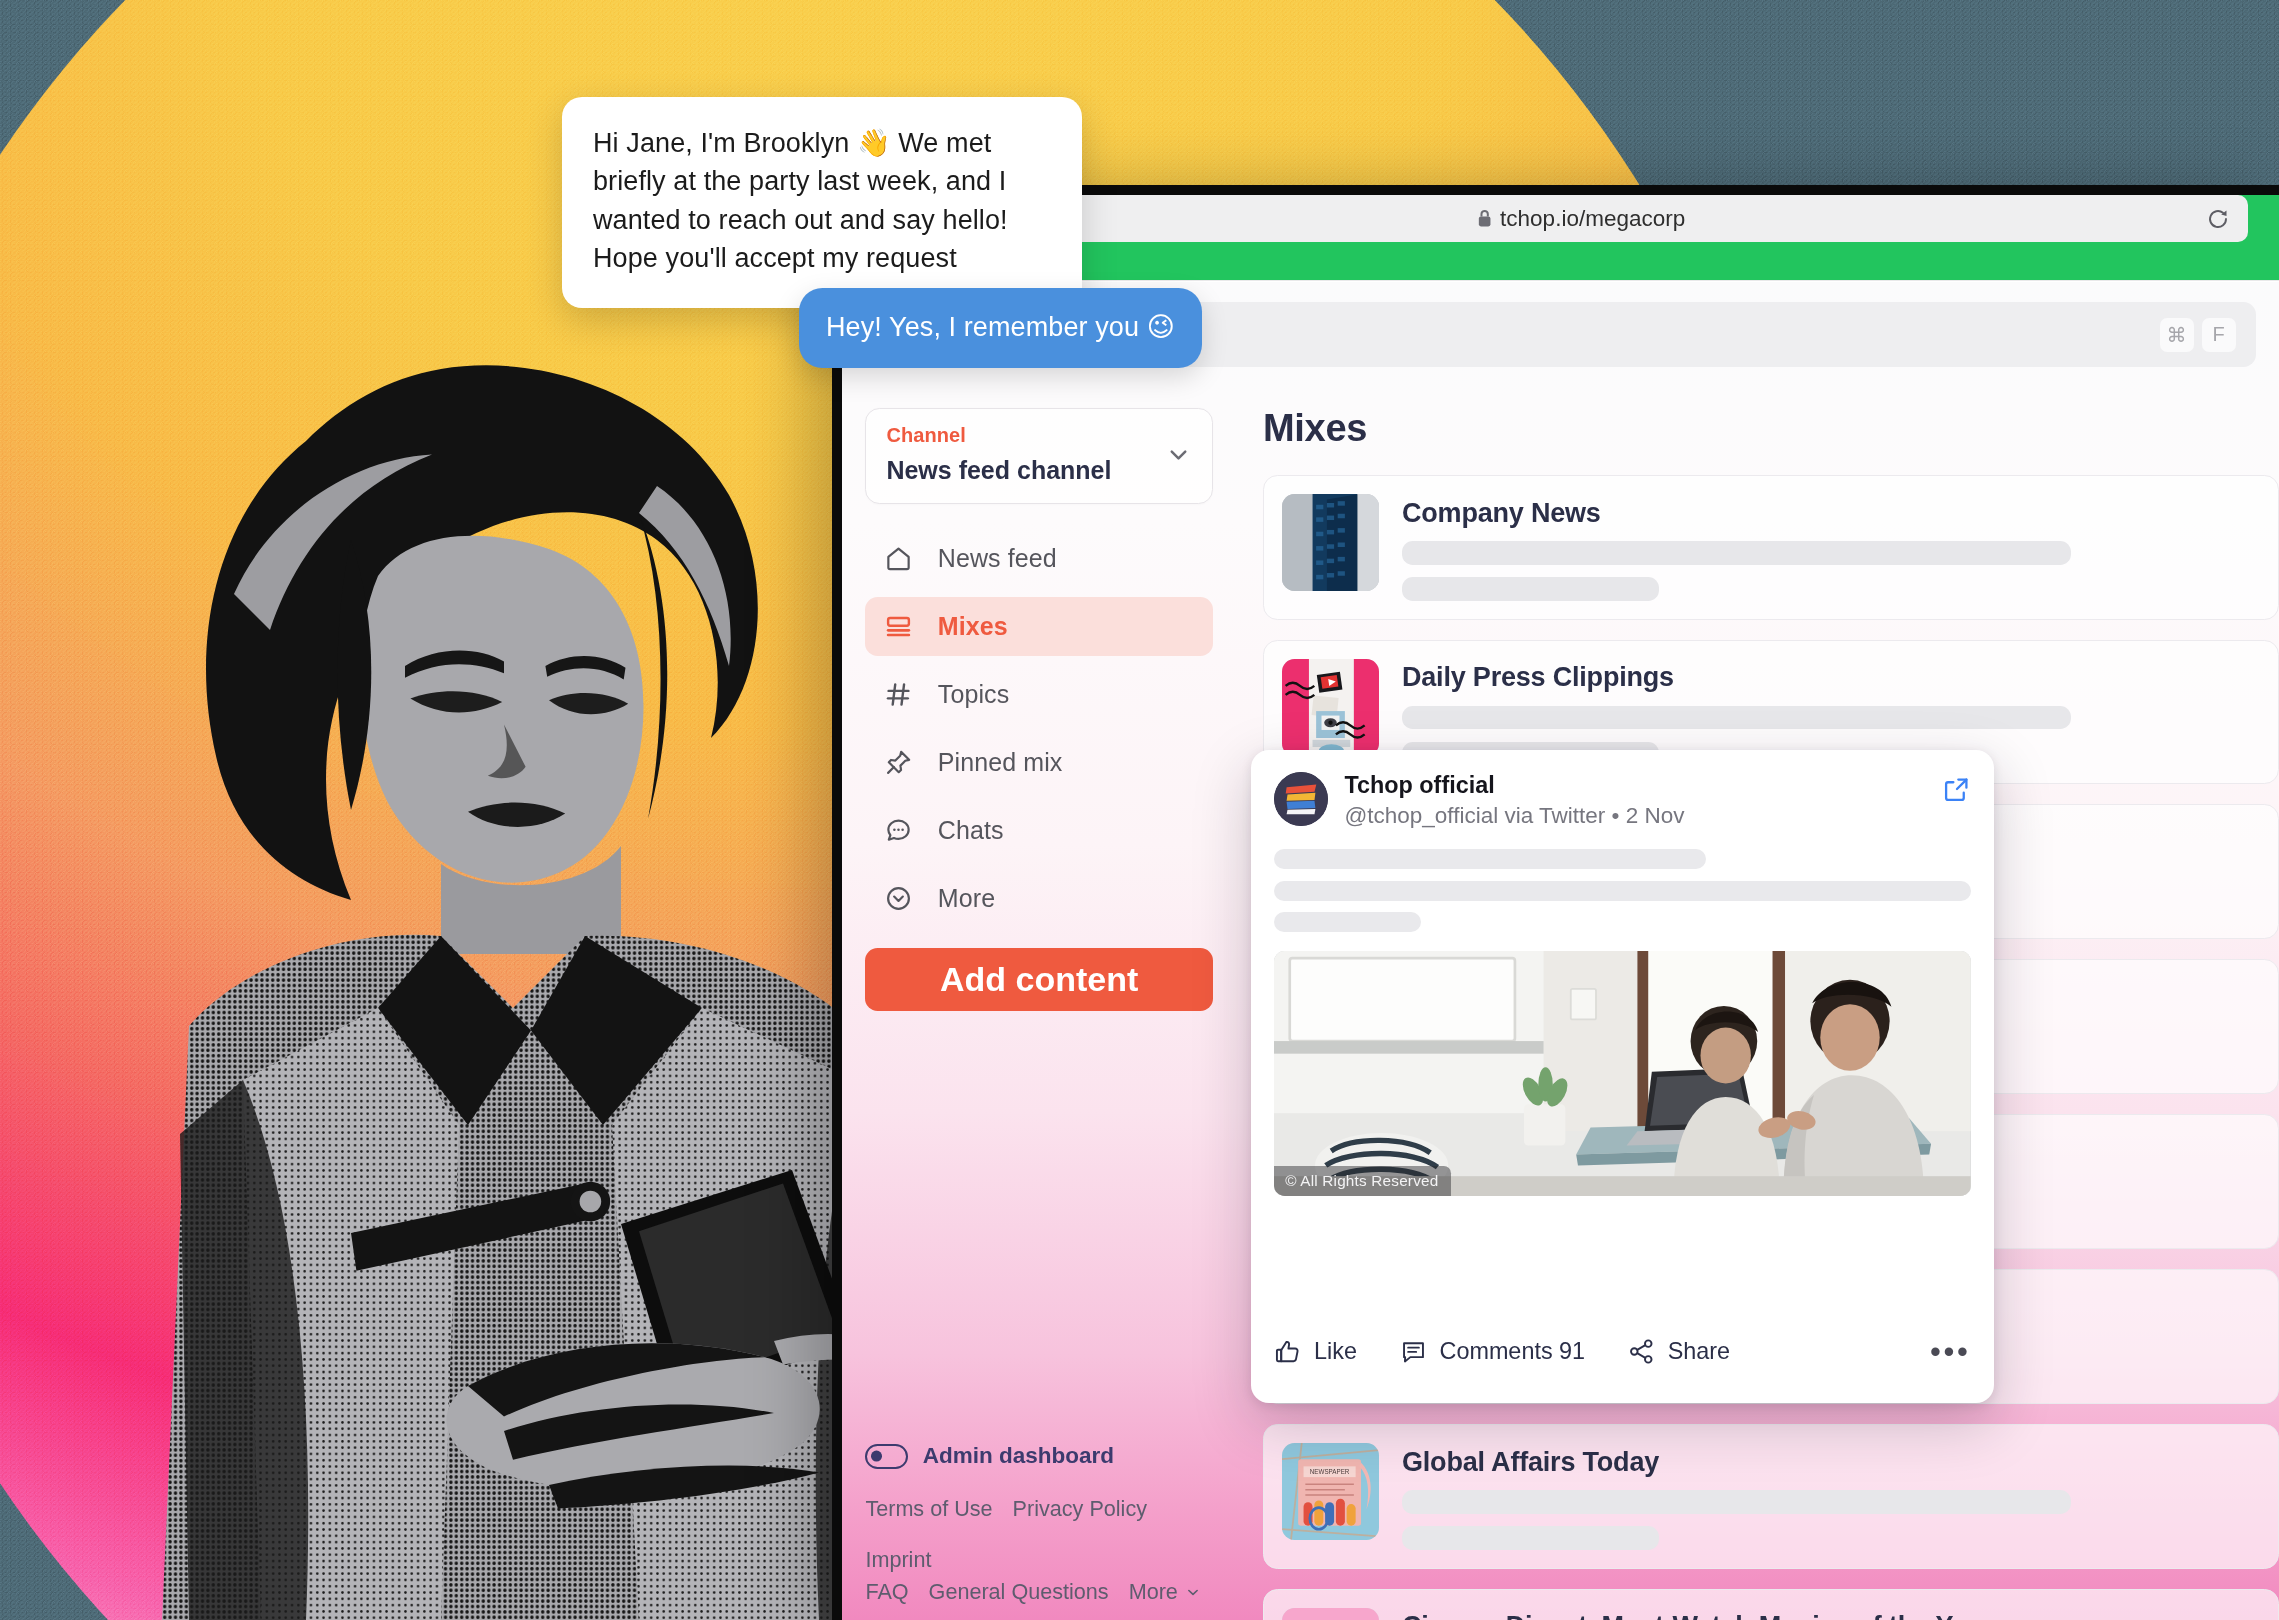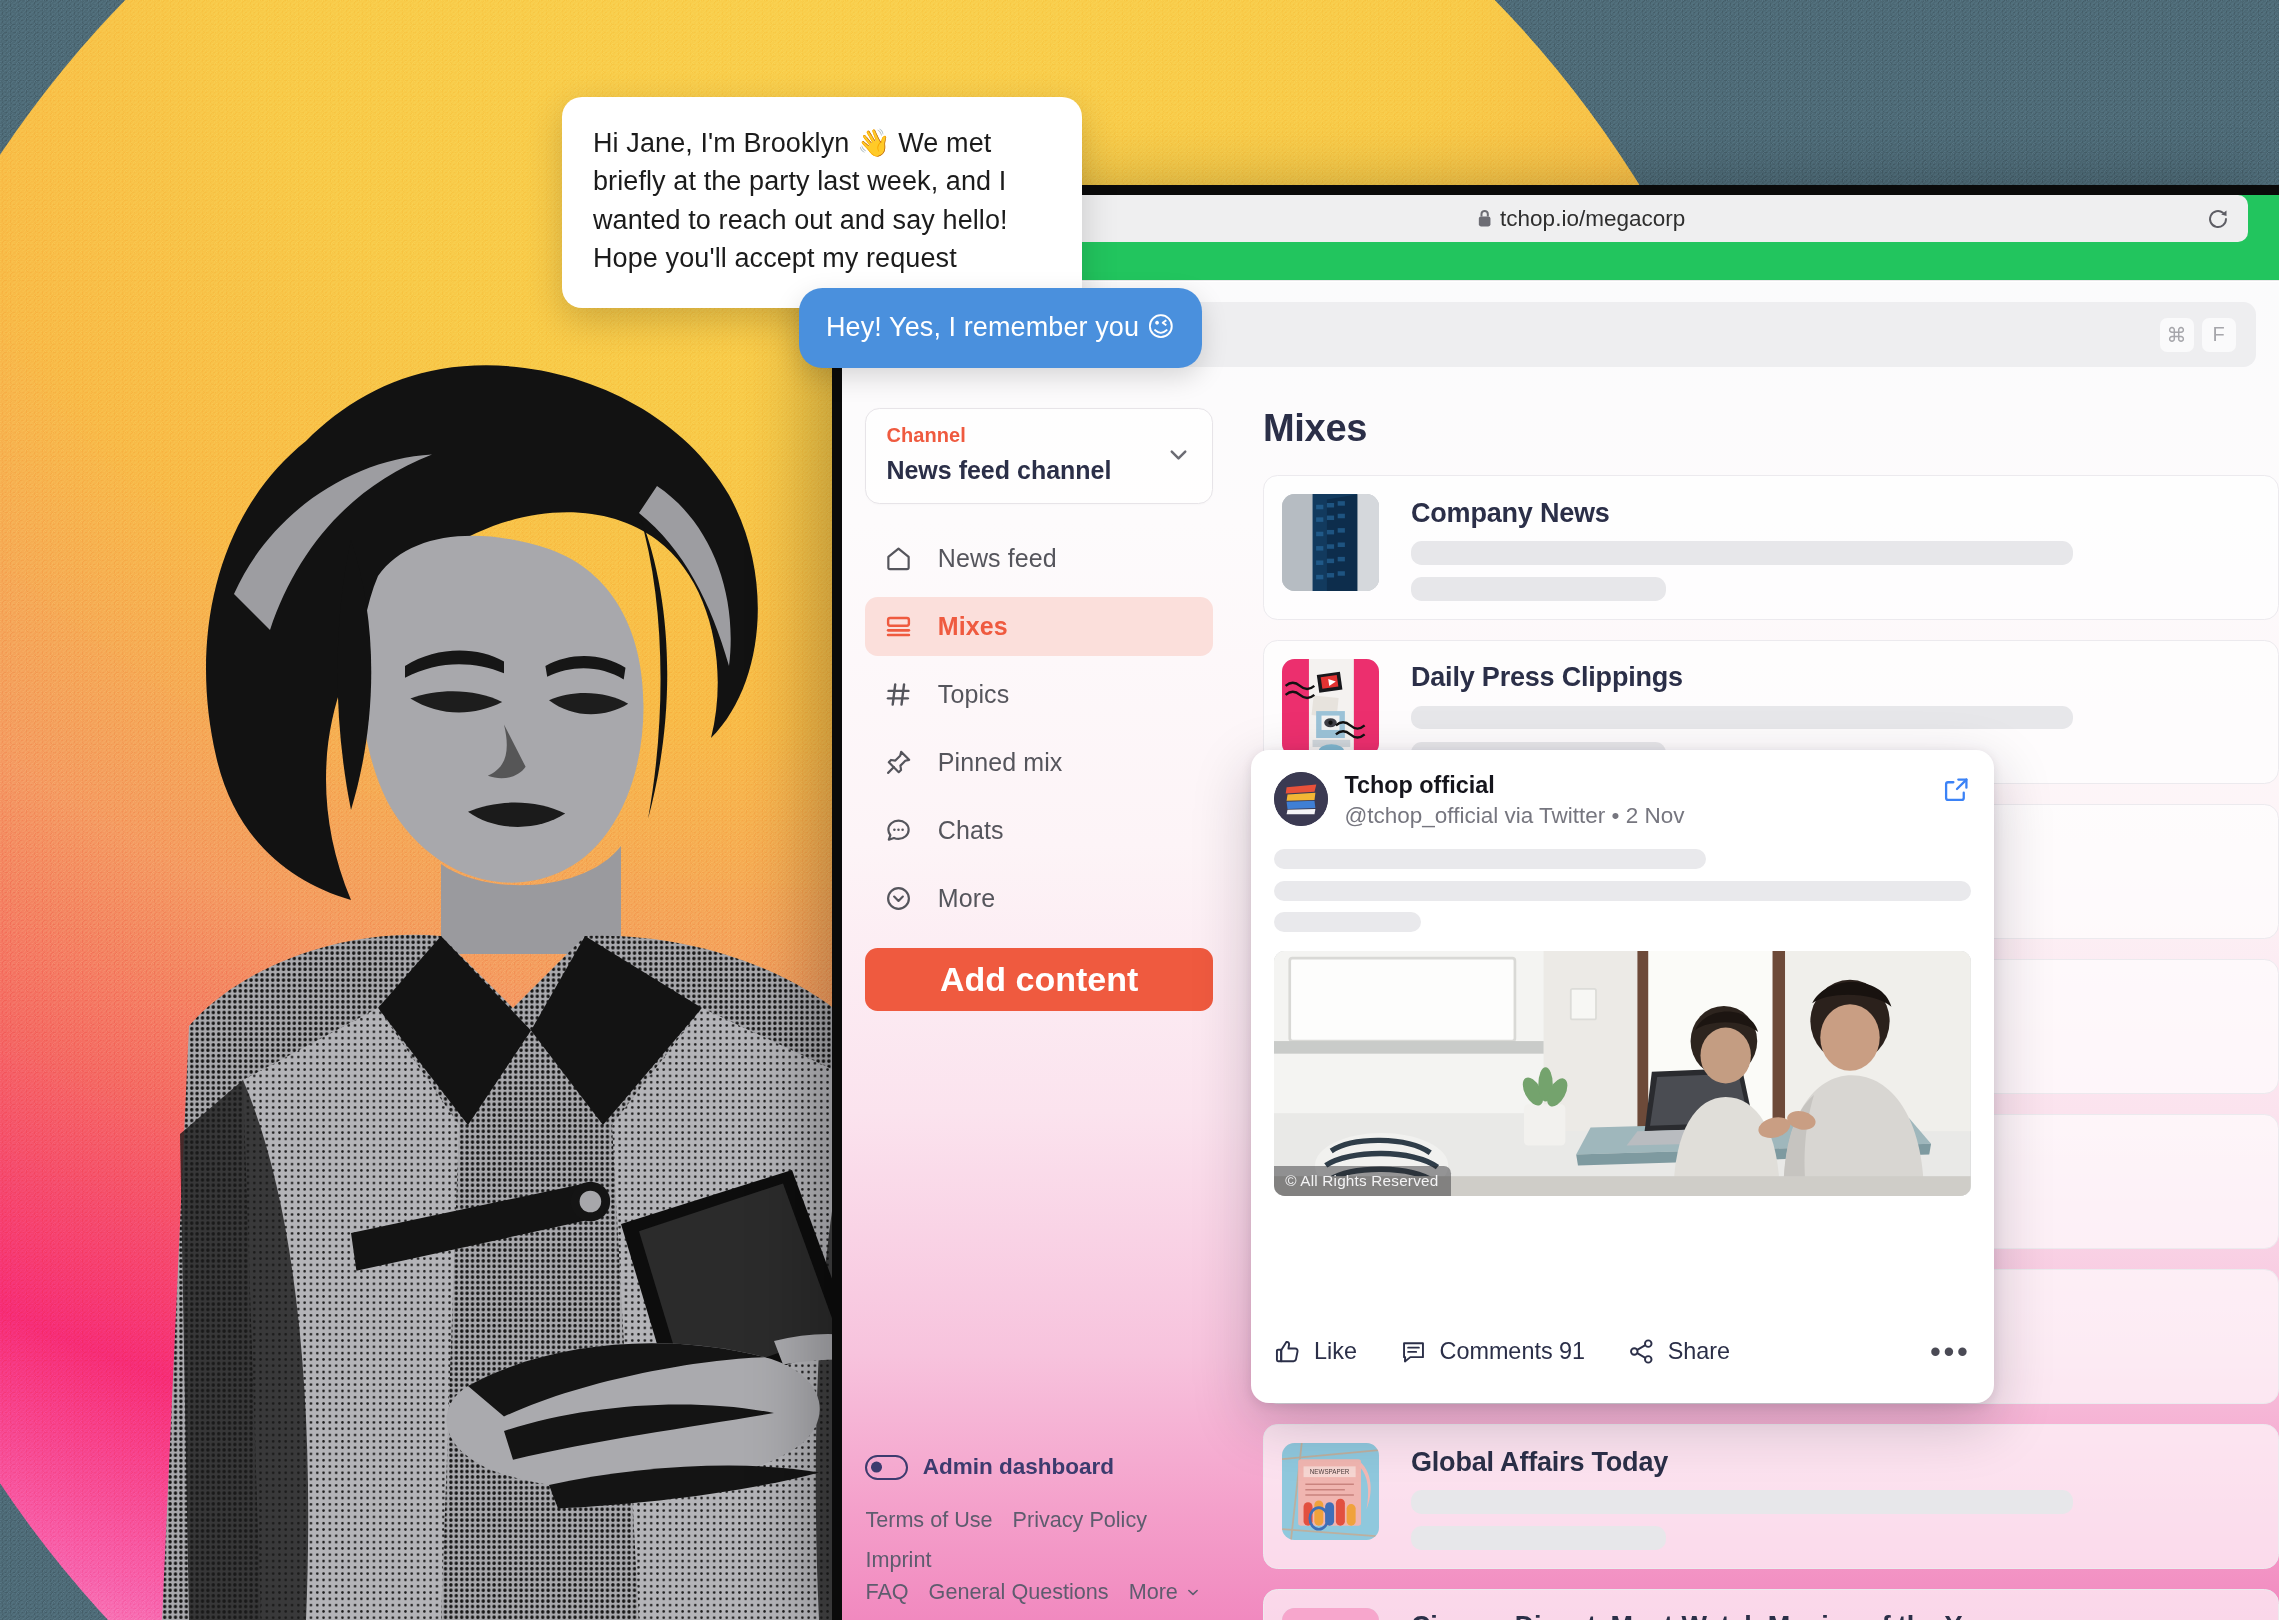--- a/index.html
+++ b/index.html
@@ -209,21 +209,21 @@
     position: relative; flex: 0 0 auto;
   }
   #admin-toggle::after {
     content: ""; position: absolute;
     left: 3.6px; top: 50%; transform: translateY(-50%);
     width: 10.8px; height: 10.8px; border-radius: 50%;
     background: #3c3b6e;
   }
   #admin-label { font-size: 22.5px; color: #3c3b6e; font-weight: 700; }
   .footer-links {
-    display: flex; flex-wrap: wrap; gap: 7px 20px;
+    display: flex; flex-wrap: wrap; gap: 18px 20px;
     font-size: 21.6px; color: #5e5c6e;
     line-height: 1.5;
   }
   .footer-links span { cursor: pointer; display: inline-flex; align-items: center; gap: 6.3px; }
 
   
   #main {
     flex: 1; min-width: 0;
     padding: 40px 0 0 25px;
     position: relative;
@@ -232,21 +232,21 @@
   #main-title {
     font-size: 38px; font-weight: 700; color: #2b2f48;
     letter-spacing: -0.3px;
     margin-bottom: 25px;
   }
   .mix-card {
     background: rgba(255,255,255,.66);
     border: 0.9px solid #eceaee;
     border-radius: 14.4px;
     padding: 18px;
-    display: flex; gap: 32px;
+    display: flex; gap: 23px;
     margin-bottom: 20px;
     min-height: 119px;
   }
   .mix-thumb {
     width: 97px; height: 97px;
     flex: 0 0 97px;
     border-radius: 12.6px;
     overflow: hidden;
     background: #d8dde2;
   }

